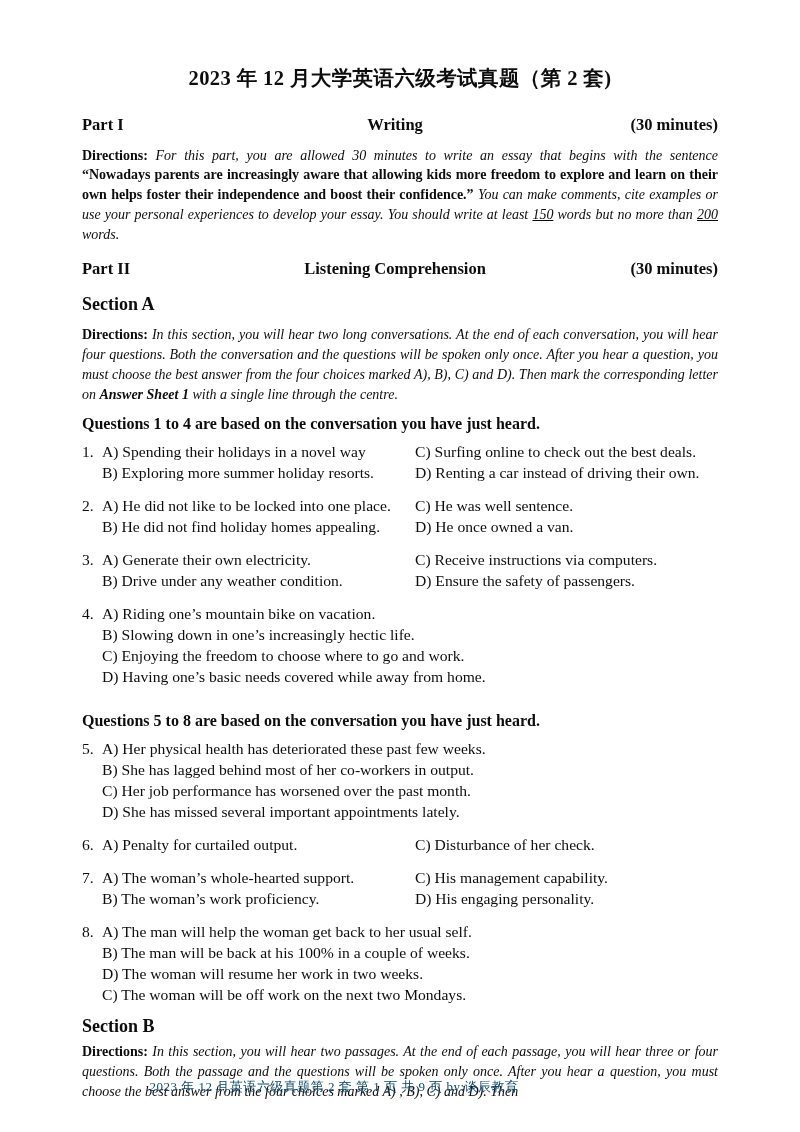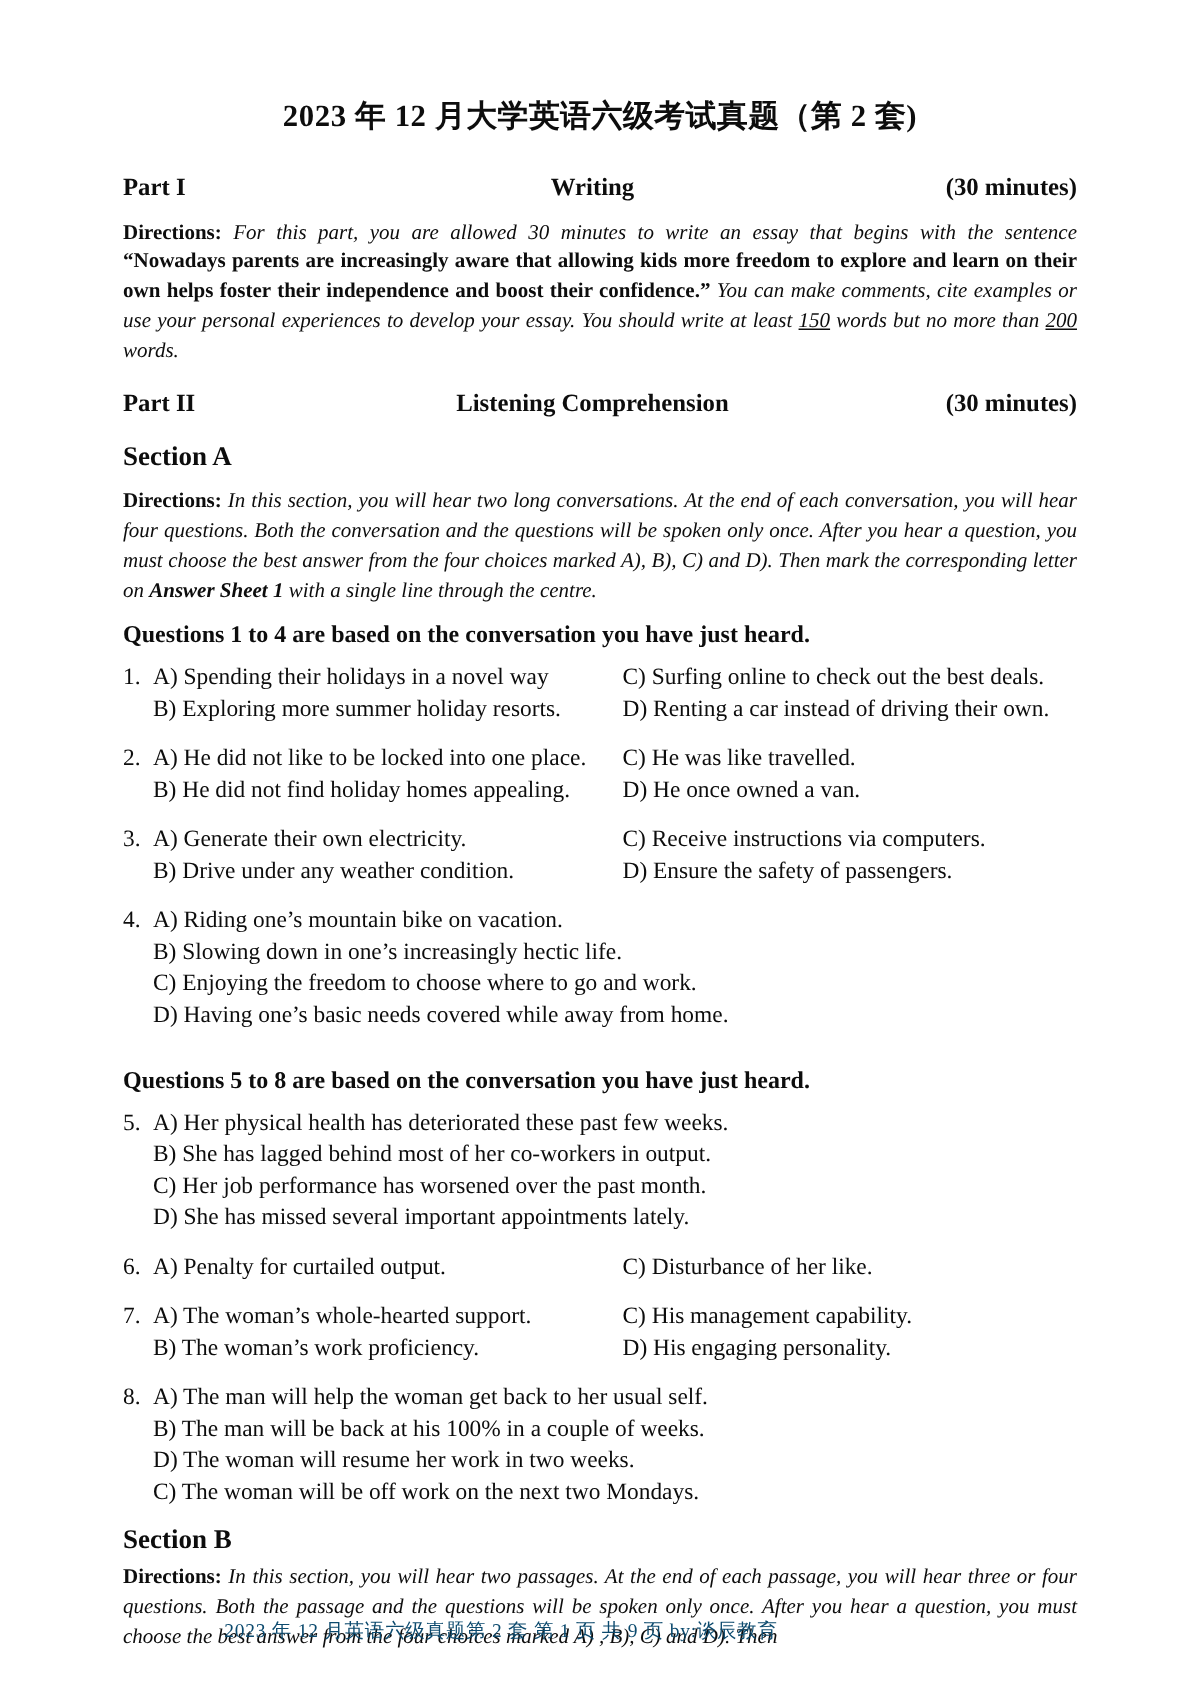--- a/index.html
+++ b/index.html
@@ -201,21 +201,21 @@
       <div class="q-line">
         <span class="opt-b">B) Exploring more summer holiday resorts.</span>
         <span class="opt-d">D) Renting a car instead of driving their own.</span>
       </div>
     </div>
 
     <div class="question" style="margin-top:12px;">
       <div class="q-line">
         <span class="q-num">2.</span>
         <span class="opt-a">A) He did not like to be locked into one place.</span>
-        <span class="opt-c">C) He was like travelled.</span>
+        <span class="opt-c">C) He was well sentence.</span>
       </div>
       <div class="q-line">
         <span class="opt-b">B) He did not find holiday homes appealing.</span>
         <span class="opt-d">D) He once owned a van.</span>
       </div>
     </div>
 
     <div class="question" style="margin-top:12px;">
       <div class="q-line">
         <span class="q-num">3.</span>
@@ -259,21 +259,21 @@
       </div>
       <div class="q-line">
         <span class="opt-d">D) She has missed several important appointments lately.</span>
       </div>
     </div>
 
     <div class="question" style="margin-top:12px;">
       <div class="q-line">
         <span class="q-num">6.</span>
         <span class="opt-a">A) Penalty for curtailed output.</span>
-        <span class="opt-c">C) Disturbance of her like.</span>
+        <span class="opt-c">C) Disturbance of her check.</span>
       </div>
     </div>
 
     <div class="question" style="margin-top:12px;">
       <div class="q-line">
         <span class="q-num">7.</span>
         <span class="opt-a">A) The woman’s whole-hearted support.</span>
         <span class="opt-c">C) His management capability.</span>
       </div>
       <div class="q-line">

